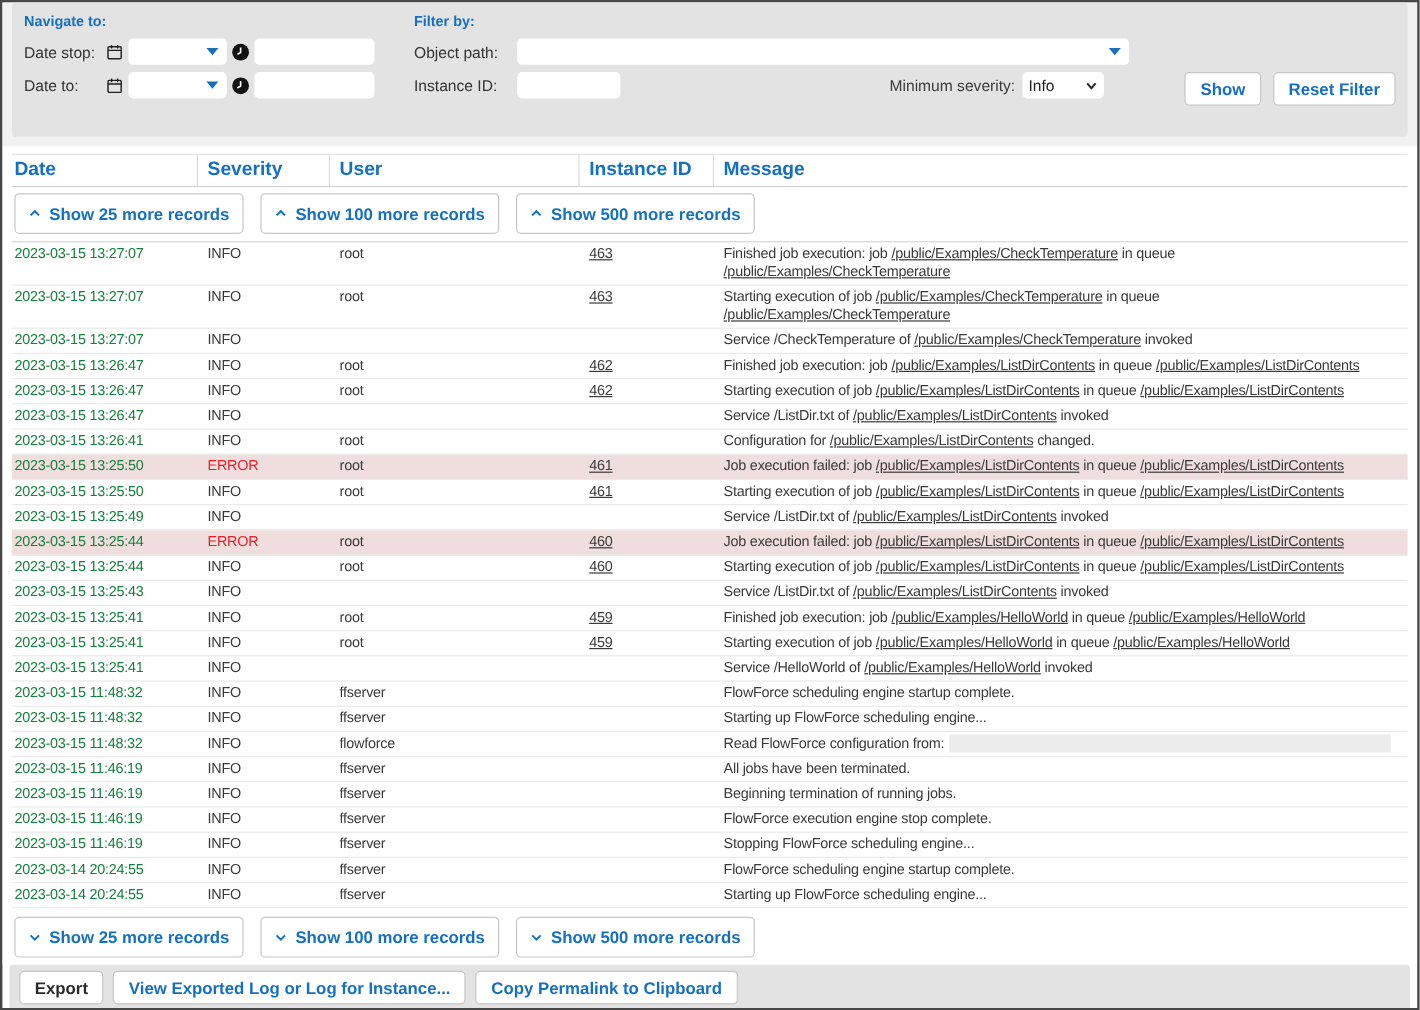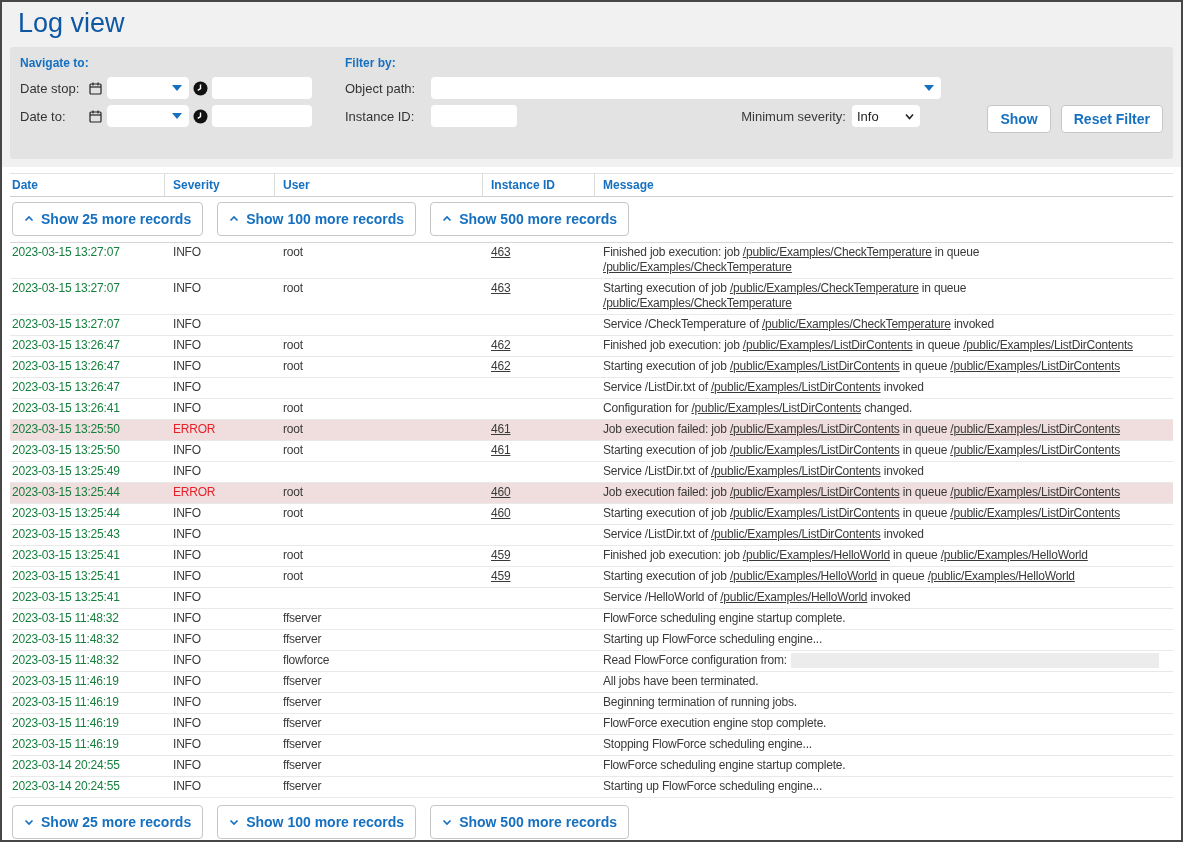--- a/index.html
+++ b/index.html
@@ -63,21 +63,21 @@
   .btn {
     background:#fff; border:1px solid #c6c6c6; border-radius:4px;
     font-family:inherit; font-size:14px; font-weight:bold; color:#1670c0;
     padding:5px 12px; cursor:pointer; white-space:nowrap;
   }
   
   .table-area { flex:none; padding:6px 8px 0; background:#fff; }
   .lgrid { display:grid; grid-template-columns:155px 110px 208px 112px 1fr; }
   .thead { border-top:1px solid #e3e3e3; border-bottom:1px solid #cfcfcf; }
   .th {
-    font-size:12px; font-weight:bold; color:#1670c0; padding:4px 0 4px 8px;
+    font-size:16px; font-weight:bold; color:#1670c0; padding:4px 0 4px 8px;
     border-right:1px solid #dcdcdc; white-space:nowrap; overflow:hidden;
   }
   .th:first-child { padding-left:2px; }
   .th:last-child { border-right:none; }
   .more-row { display:flex; gap:14px; padding:5px 2px 6px; border-bottom:1px solid #d6d6d6; background:#fff; }
   .more-row.bottom { border-bottom:none; border-top:none; padding-top:7px; }
   .more-btn { display:inline-flex; align-items:center; gap:7px; padding:8px 11px; }
   .lrow { border-bottom:1px solid #e9e9e9; font-size:12px; line-height:15px; letter-spacing:-0.2px; }
   .lrow.error { background:#f0dede; }
   .cell { padding:2px 0 3px 8px; white-space:nowrap; overflow:hidden; }
@@ -89,21 +89,20 @@
   .footer-bar {
     margin:auto 6px 4px; background:#e3e3e4; border-radius:3px;
     display:flex; align-items:center; gap:8px; padding:6px 8px; height:38px; flex:none;
   }
   .btn.dark { color:#2b2b2b; }
 </style>
 </head>
 <body>
 
 <div class="top-area">
-  <div class="page-title">Log view</div>
 
   <div class="filter-panel">
 
     <div class="sec-navigate">
       <div class="fp-heading">Navigate to:</div>
       <div class="fp-row">
         <span class="fp-label">Date stop:</span>
         <span class="icon-cal">
           <svg width="15" height="15" viewBox="0 0 15 15">
               <rect x="2" y="3" width="11" height="10" rx="1" fill="none" stroke="#222" stroke-width="1.2"></rect>

